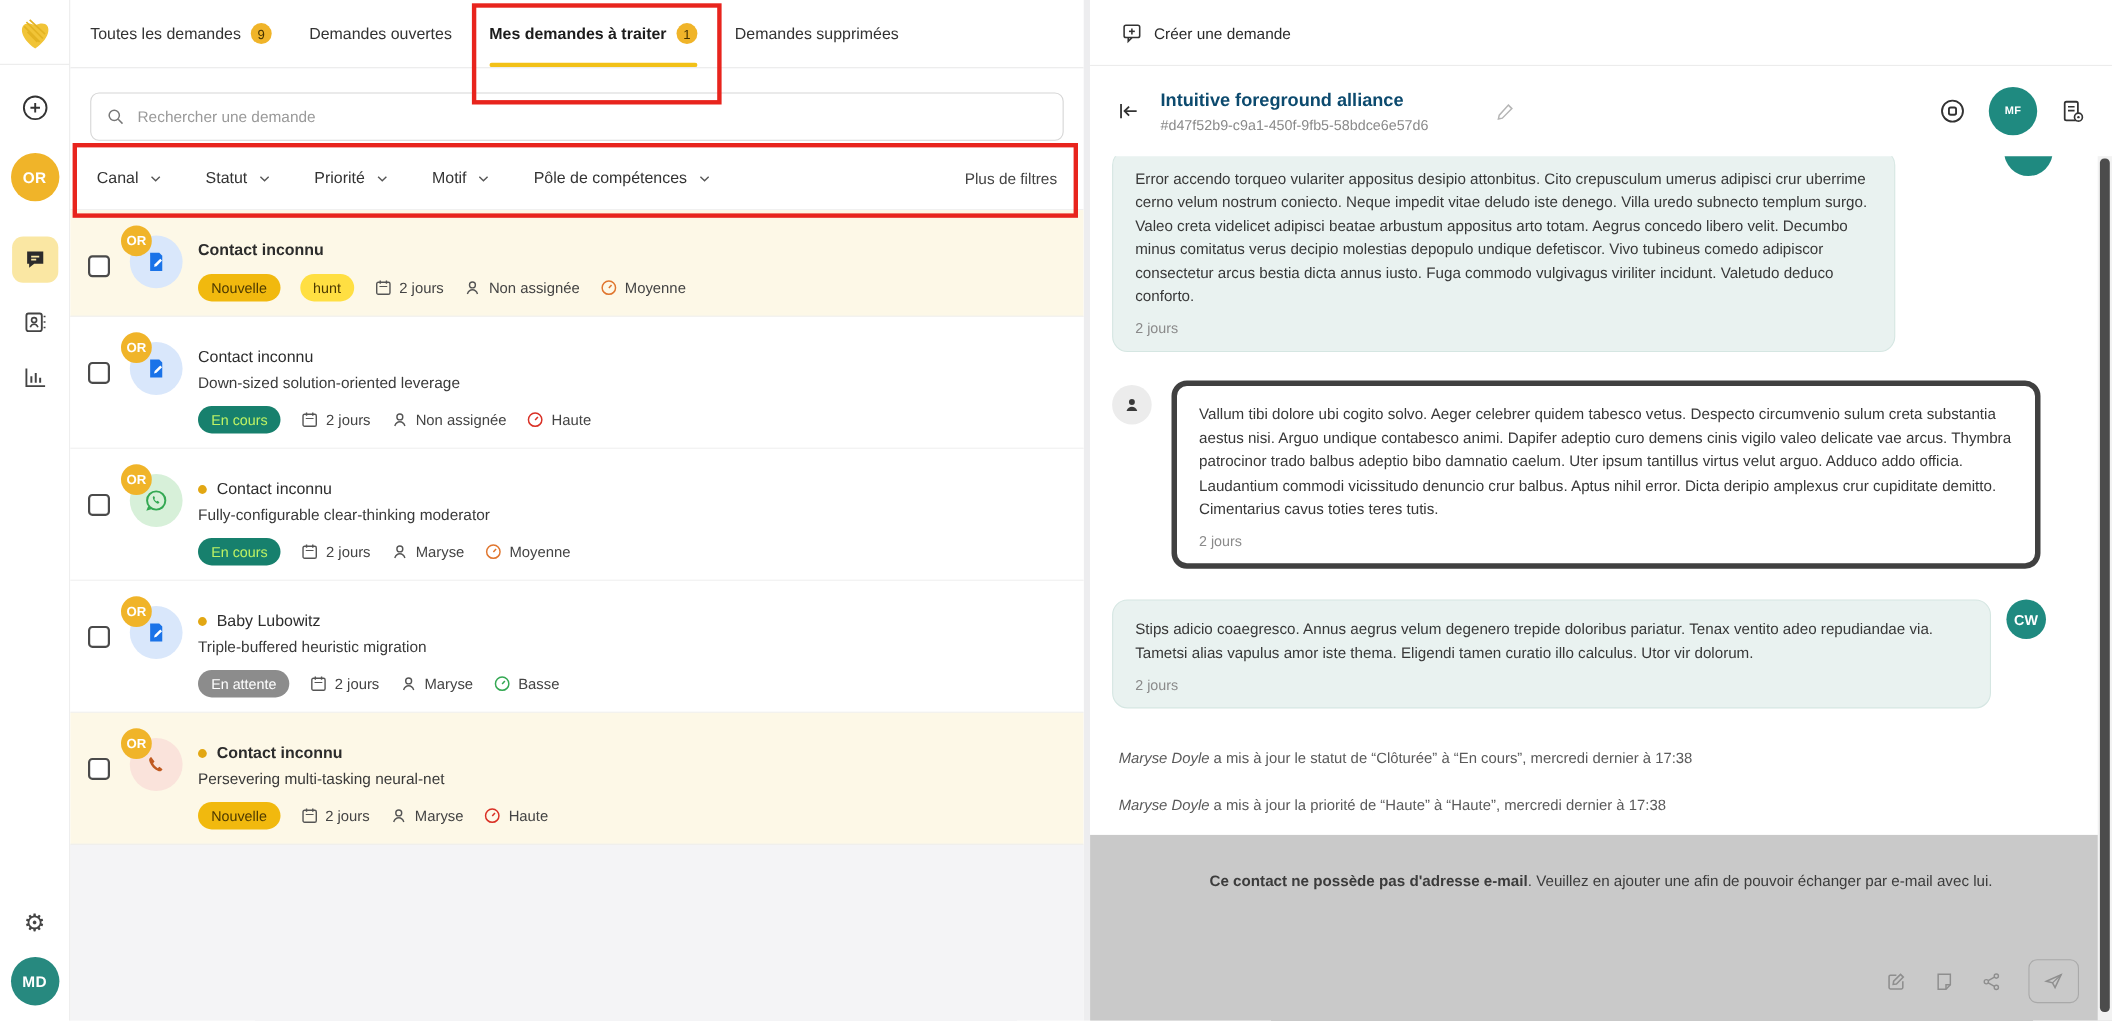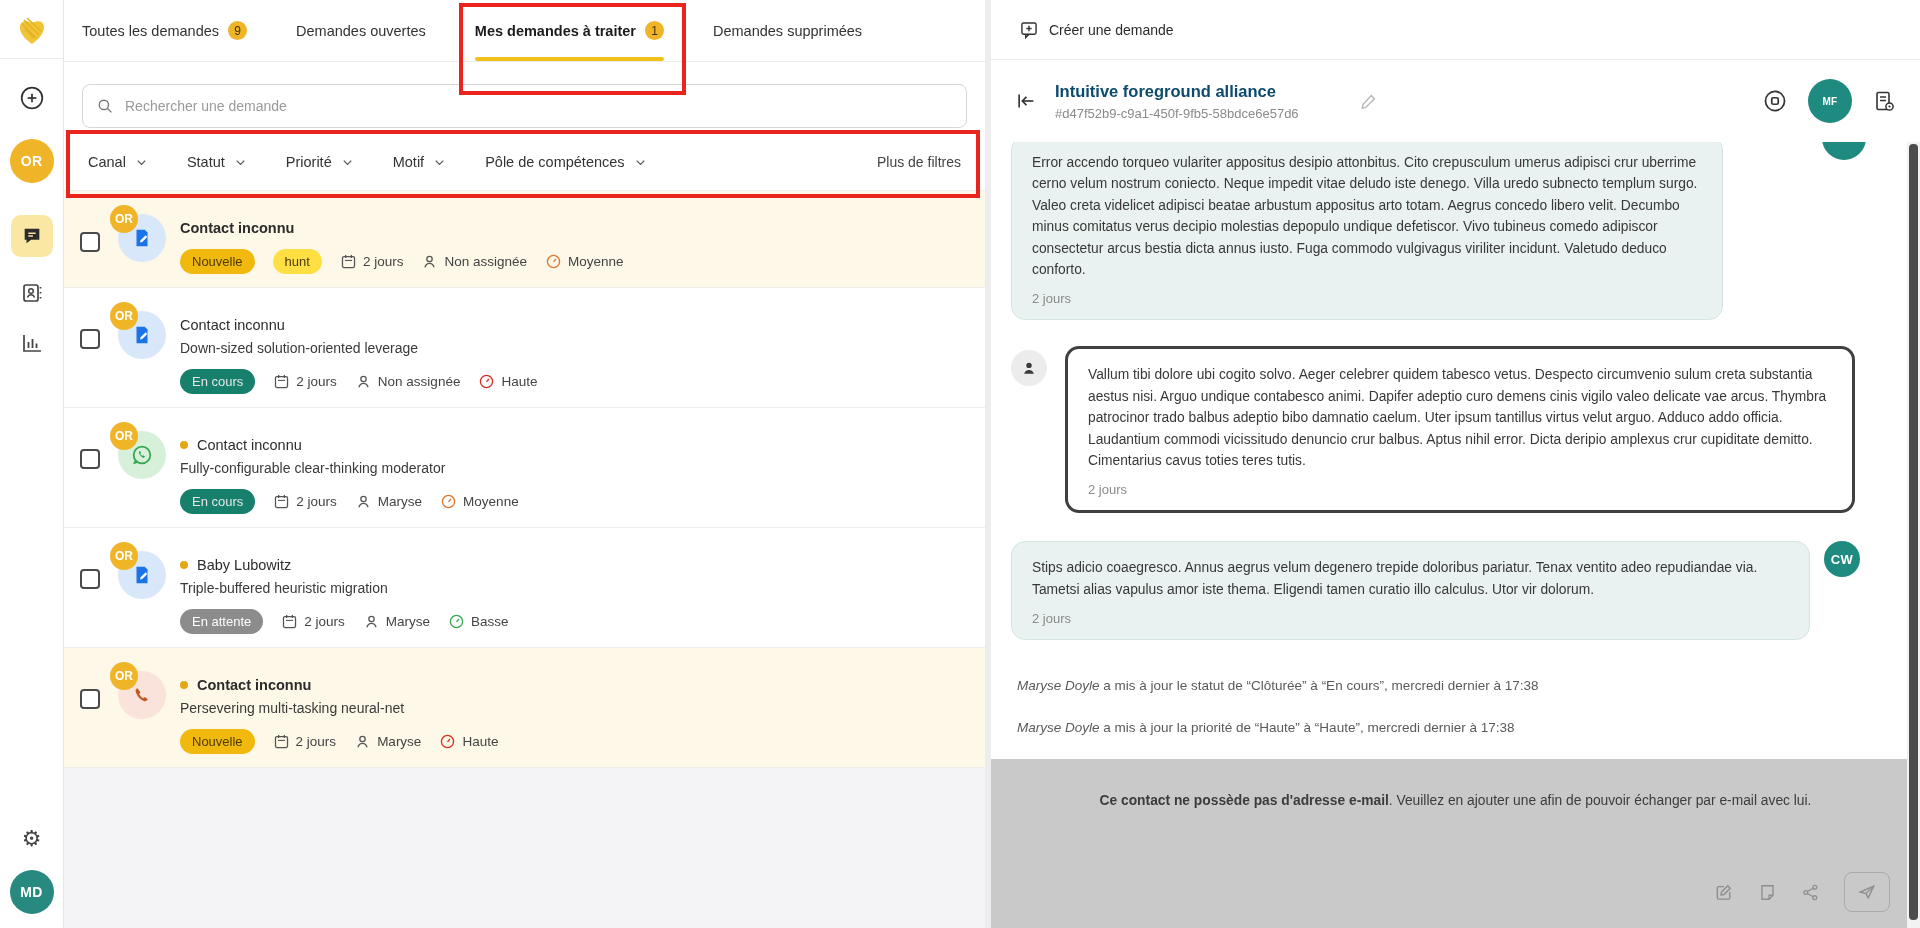--- a/index.html
+++ b/index.html
@@ -35,21 +35,21 @@
   .gear { font-size:22px; color:#444; line-height:1; margin-bottom:20px; }
   .av-md { width:44px; height:44px; background:#27897f; font-size:14px; }
 
   
   .panel-left {
     width:921px; flex:0 0 921px; display:flex; flex-direction:column;
     background:#f4f4f6; position:relative;
   }
   .tabs {
     height:62px; background:#fff; border-bottom:1px solid #ececec;
-    display:flex; align-items:center; padding:0 18px; gap:49px; position:relative;
+    display:flex; align-items:center; padding:0 18px; gap:34px; position:relative;
   }
   .tab { position:relative; height:100%; display:flex; align-items:center; gap:9px;
          font-size:14.5px; color:#333; cursor:pointer; }
   .tab.active { font-weight:bold; color:#1c1c1c; }
   .tab.active::after {
     content:""; position:absolute; left:0; right:0; bottom:0; height:4px;
     background:#f2c118; border-radius:2px;
   }
   .tab-badge {
     width:19px; height:19px; border-radius:50%; background:#f0b429; color:#443200;
@@ -96,21 +96,21 @@
   .name-row { display:flex; align-items:center; gap:9px; margin-top:2px; }
   .dot { width:8px; height:8px; border-radius:50%; background:#e2a713; flex:0 0 8px; }
   .t-name { font-size:14.5px; color:#2c2c2c; }
   .t-name.bold { font-weight:bold; }
   .t-subject { font-size:14px; color:#3a3a3a; margin-top:7px; }
   .meta-row { display:flex; align-items:center; gap:18px; margin-top:13px; }
   .pill { height:25px; padding:0 12px; border-radius:13px; font-size:13px;
           display:inline-flex; align-items:center; white-space:nowrap; }
   .pill-new  { background:#f1b90e; color:#4d3a00; }
   .pill-tag  { background:#ffdf42; color:#4d3a00; }
-  .pill-prog { background:#17806d; color:#e5e5e5; }
+  .pill-prog { background:#17806d; color:#bef264; }
   .pill-wait { background:#8c8c8c; color:#fff; }
   .meta { display:flex; align-items:center; gap:6px; font-size:13.5px; color:#444; }
   .prio-med  { color:#e0762f; } .prio-high { color:#d93025; } .prio-low { color:#34a853; }
 
   
   .panel-gap { width:6px; flex:0 0 6px; background:#ededef; }
 
   
   .panel-right { flex:1; display:flex; flex-direction:column; position:relative; background:#fff; min-width:0; }
   .create-bar { height:60px; border-bottom:1px solid #ececec; display:flex; align-items:center; padding:0 22px; }
@@ -122,21 +122,21 @@
   .conv-id { font-size:13px; color:#8a8a8a; margin-top:5px; }
   .pencil { margin-left:42px; }
   .hdr-right { margin-left:auto; display:flex; align-items:center; gap:20px; }
   .av-mf { width:44px; height:44px; background:#1f8a80; font-size:10px; }
 
   .messages { flex:1; position:relative; overflow:hidden; padding:0 60px 0 20px; background:#fff; }
   .cut-avatar { position:absolute; top:-26px; right:54px; width:44px; height:44px;
                 border-radius:50%; background:#1f8a80; z-index:2; }
   .bubble { border-radius:14px; padding:15px 20px 10px; font-size:13.8px; line-height:1.55; color:#383838; }
   .bubble-agent { background:#e9f2f0; border:1px solid #d5e6e2; }
-  .bubble-contact { background:#fff; border:3px solid #404040; }
+  .bubble-contact { background:#fff; border:5px solid #404040; }
   .msg-time { font-size:13px; color:#8a8a8a; margin-top:9px; }
   .row-a1 { margin-top:-6px; }
   .row-a1 .bubble { width:712px; }
   .row-contact { margin-top:26px; display:flex; gap:18px; align-items:flex-start; }
   .msg-avatar { width:36px; height:36px; border-radius:50%; background:#ececec;
                 display:flex; align-items:center; justify-content:center; flex:0 0 36px; margin-top:4px; }
   .row-contact .bubble { max-width:790px; }
   .row-a2 { margin-top:28px; display:flex; gap:14px; align-items:flex-start; }
   .row-a2 .bubble { flex:1; }
   .av-cw { width:36px; height:36px; background:#1f8a80; font-size:13px; flex:0 0 36px; }

